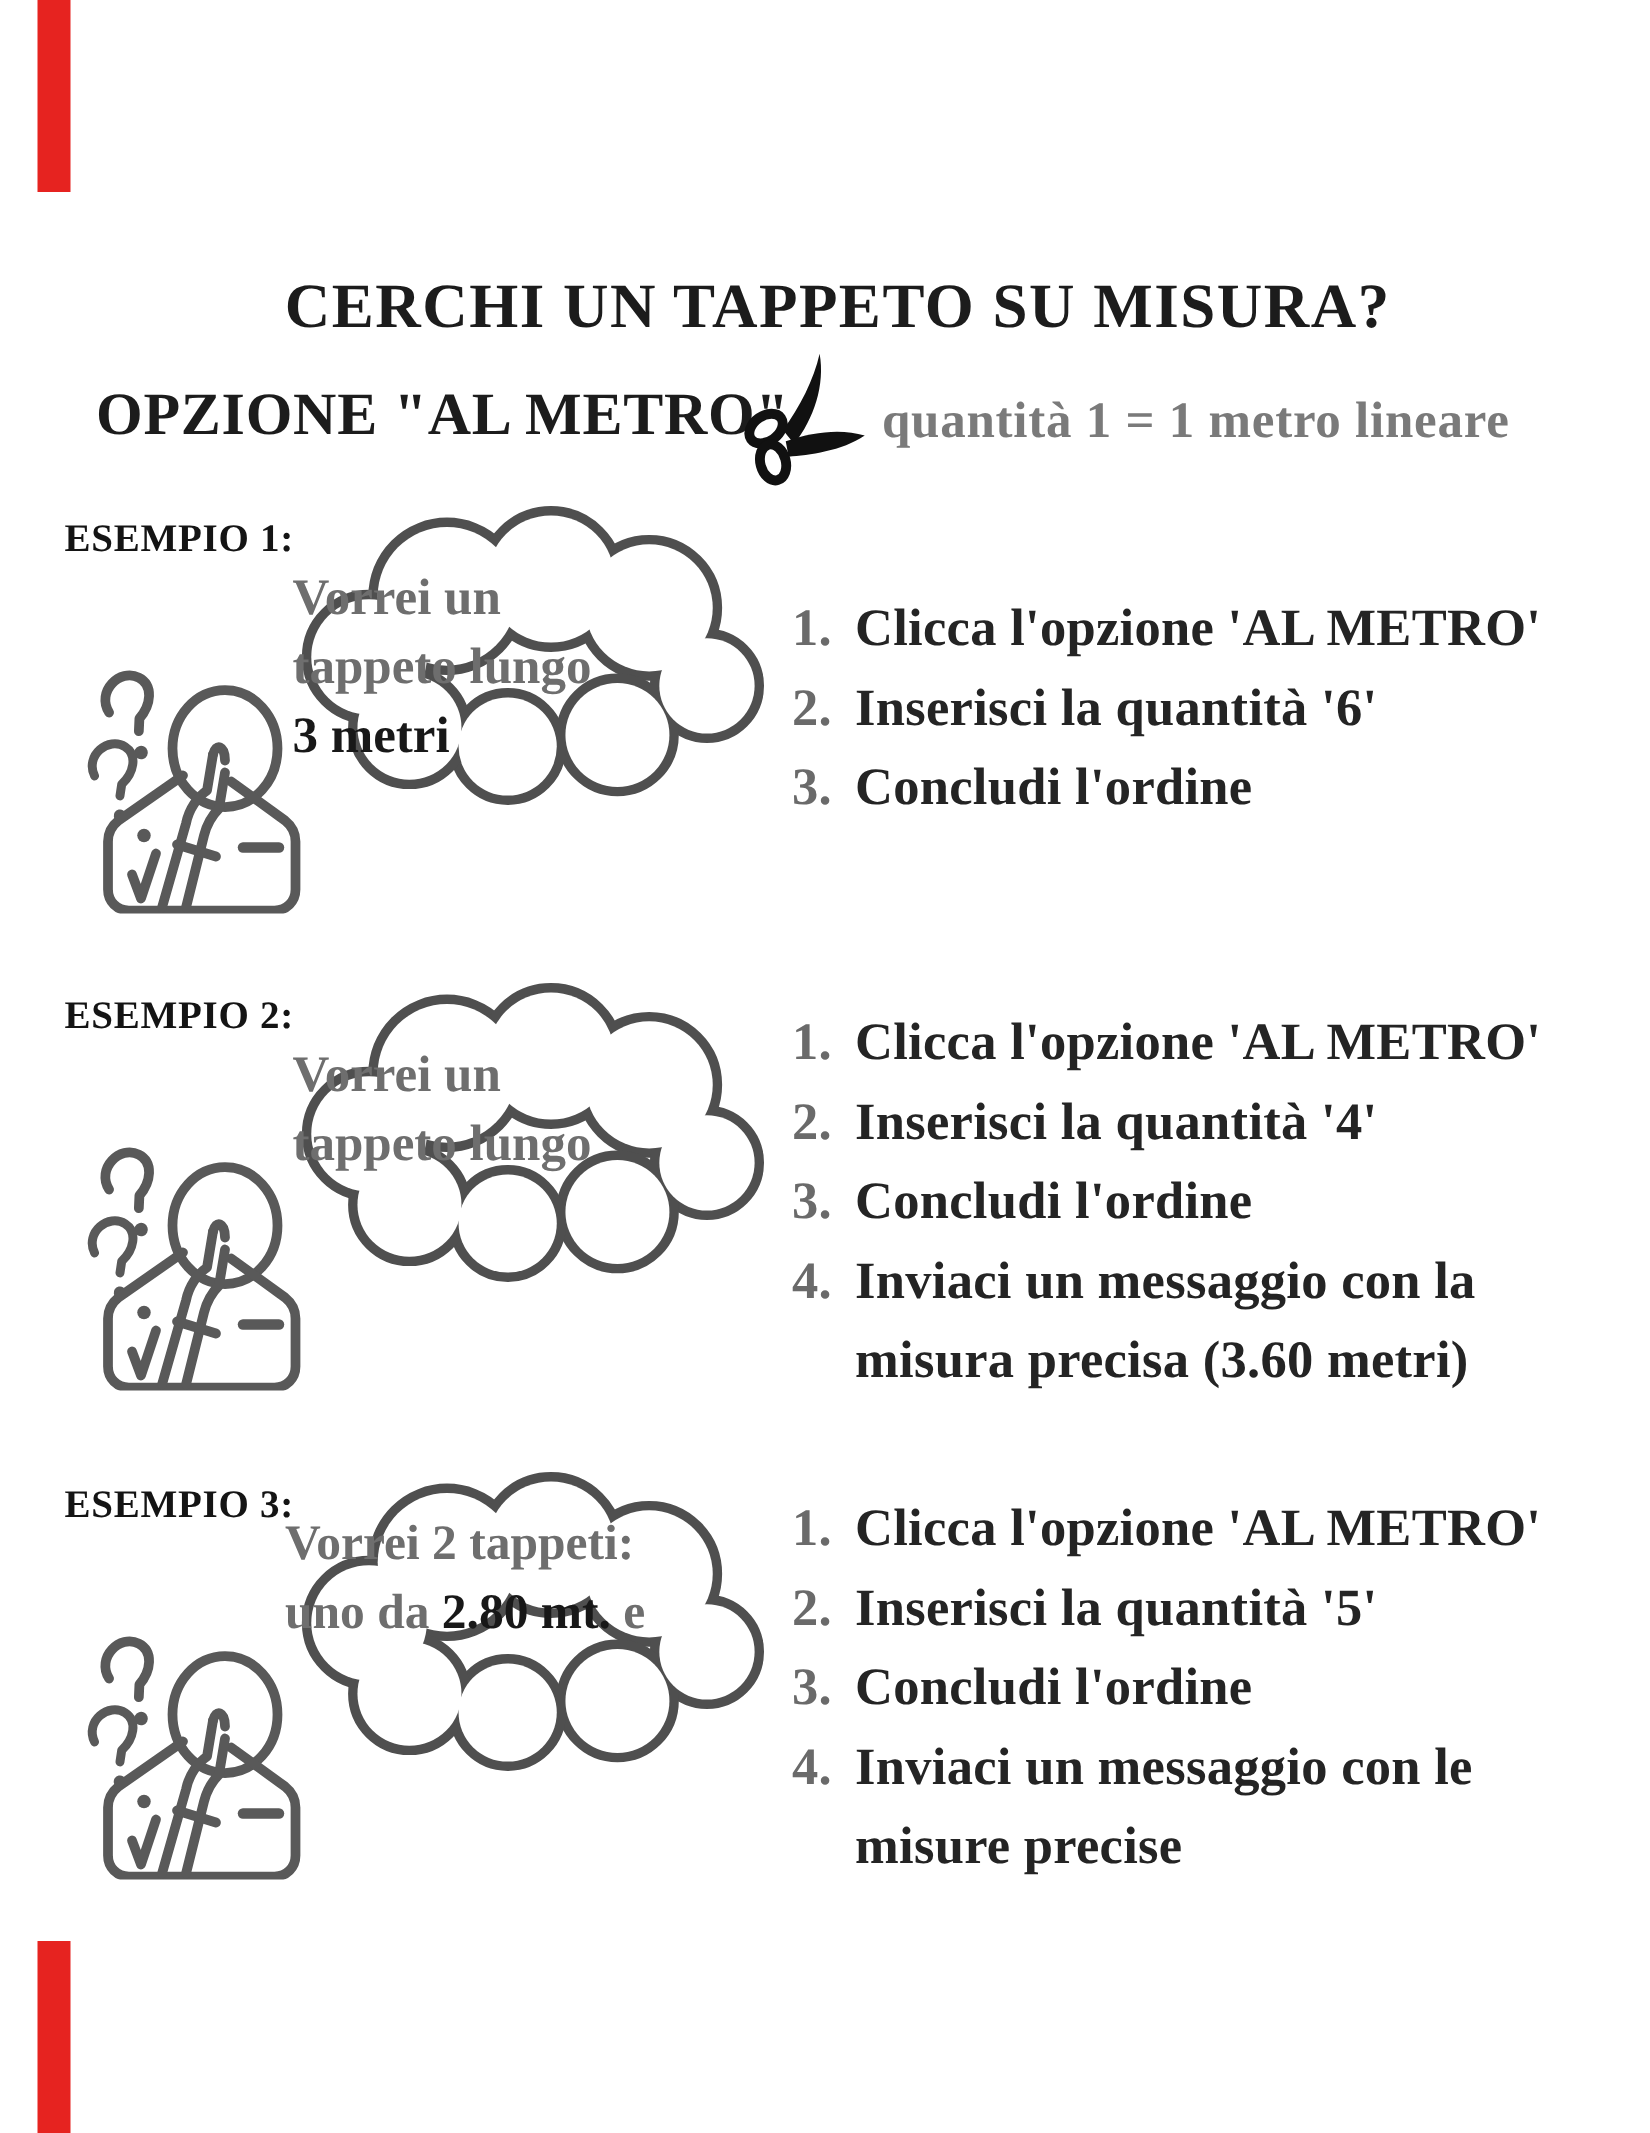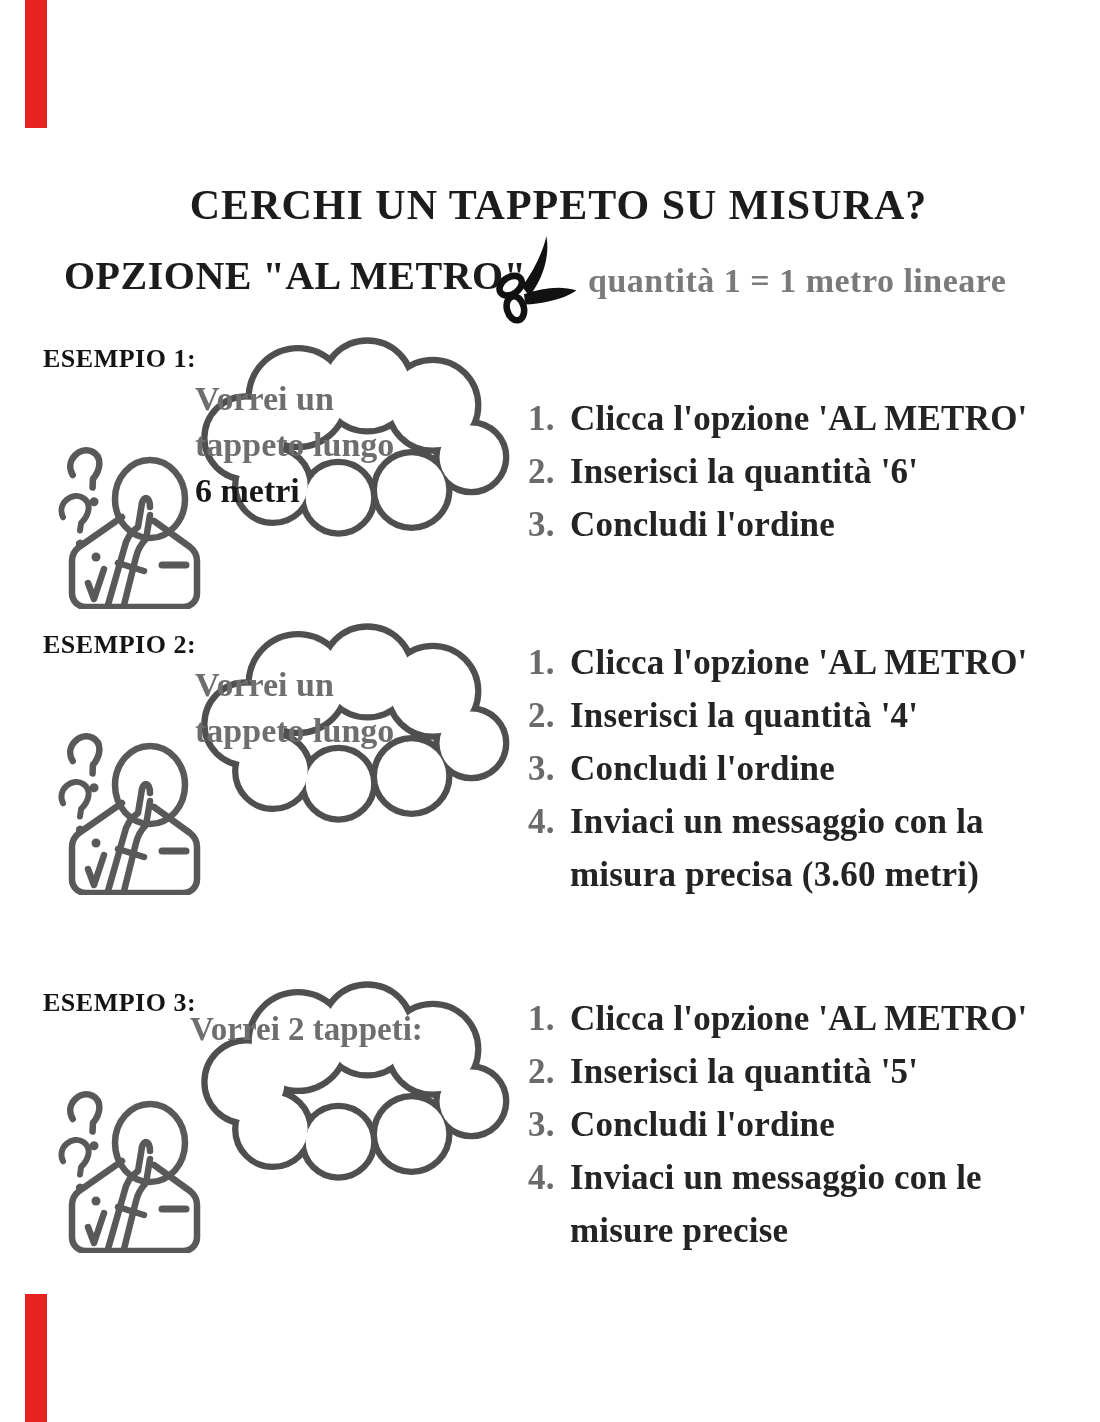--- a/index.html
+++ b/index.html
@@ -117,21 +117,21 @@
 <div class="note">quantità 1 = 1 metro lineare</div>
 
 <div class="example" style="top:334px;">
   <div class="ex-label">ESEMPIO 1:</div>
   <svg class="cloud-svg">
       <use href="#sym-cloud"></use>
     </svg>
   <div class="cloud-text" style="top:42px;">
     <div><span class="cg">Vorrei un</span></div>
     <div><span class="cg">tappeto lungo</span></div>
-    <div><span class="cb">6 metri</span></div>
+    <div><span class="cb">3 metri</span></div>
   </div>
   <svg class="person">
       <use href="#sym-person"></use>
     </svg>
   <div class="steps" style="top:58px;">
     <div class="step">
         <span class="step-num">1.</span>
         <span class="step-text">
           <span>Clicca l'opzione 'AL METRO'</span>
         </span>
@@ -144,21 +144,21 @@
       </div>
     <div class="step">
         <span class="step-num">3.</span>
         <span class="step-text">
           <span>Concludi l'ordine</span>
         </span>
       </div>
   </div>
 </div>
 
-<div class="example" style="top:620px;">
+<div class="example" style="top:652px;">
   <div class="ex-label">ESEMPIO 2:</div>
   <svg class="cloud-svg">
       <use href="#sym-cloud"></use>
     </svg>
   <div class="cloud-text" style="top:42px;">
     <div><span class="cg">Vorrei un</span></div>
     <div><span class="cg">tappeto lungo</span></div>
   </div>
   <svg class="person">
       <use href="#sym-person"></use>
@@ -192,20 +192,21 @@
   </div>
 </div>
 
 <div class="example" style="top:978px;">
   <div class="ex-label">ESEMPIO 3:</div>
   <svg class="cloud-svg">
       <use href="#sym-cloud"></use>
     </svg>
   <div class="cloud-text" style="top:28px;font-size:33px;line-height:46px;left:190px;width:320px;">
     <div><span class="cg">Vorrei 2 tappeti:</span></div>
+    <div><span class="cg">uno da </span><span class="cb">2.80 mt.</span><span class="cg"> e</span></div>
   </div>
   <svg class="person">
       <use href="#sym-person"></use>
     </svg>
   <div class="steps" style="top:14px;">
     <div class="step">
         <span class="step-num">1.</span>
         <span class="step-text">
           <span>Clicca l'opzione 'AL METRO'</span>
         </span>

